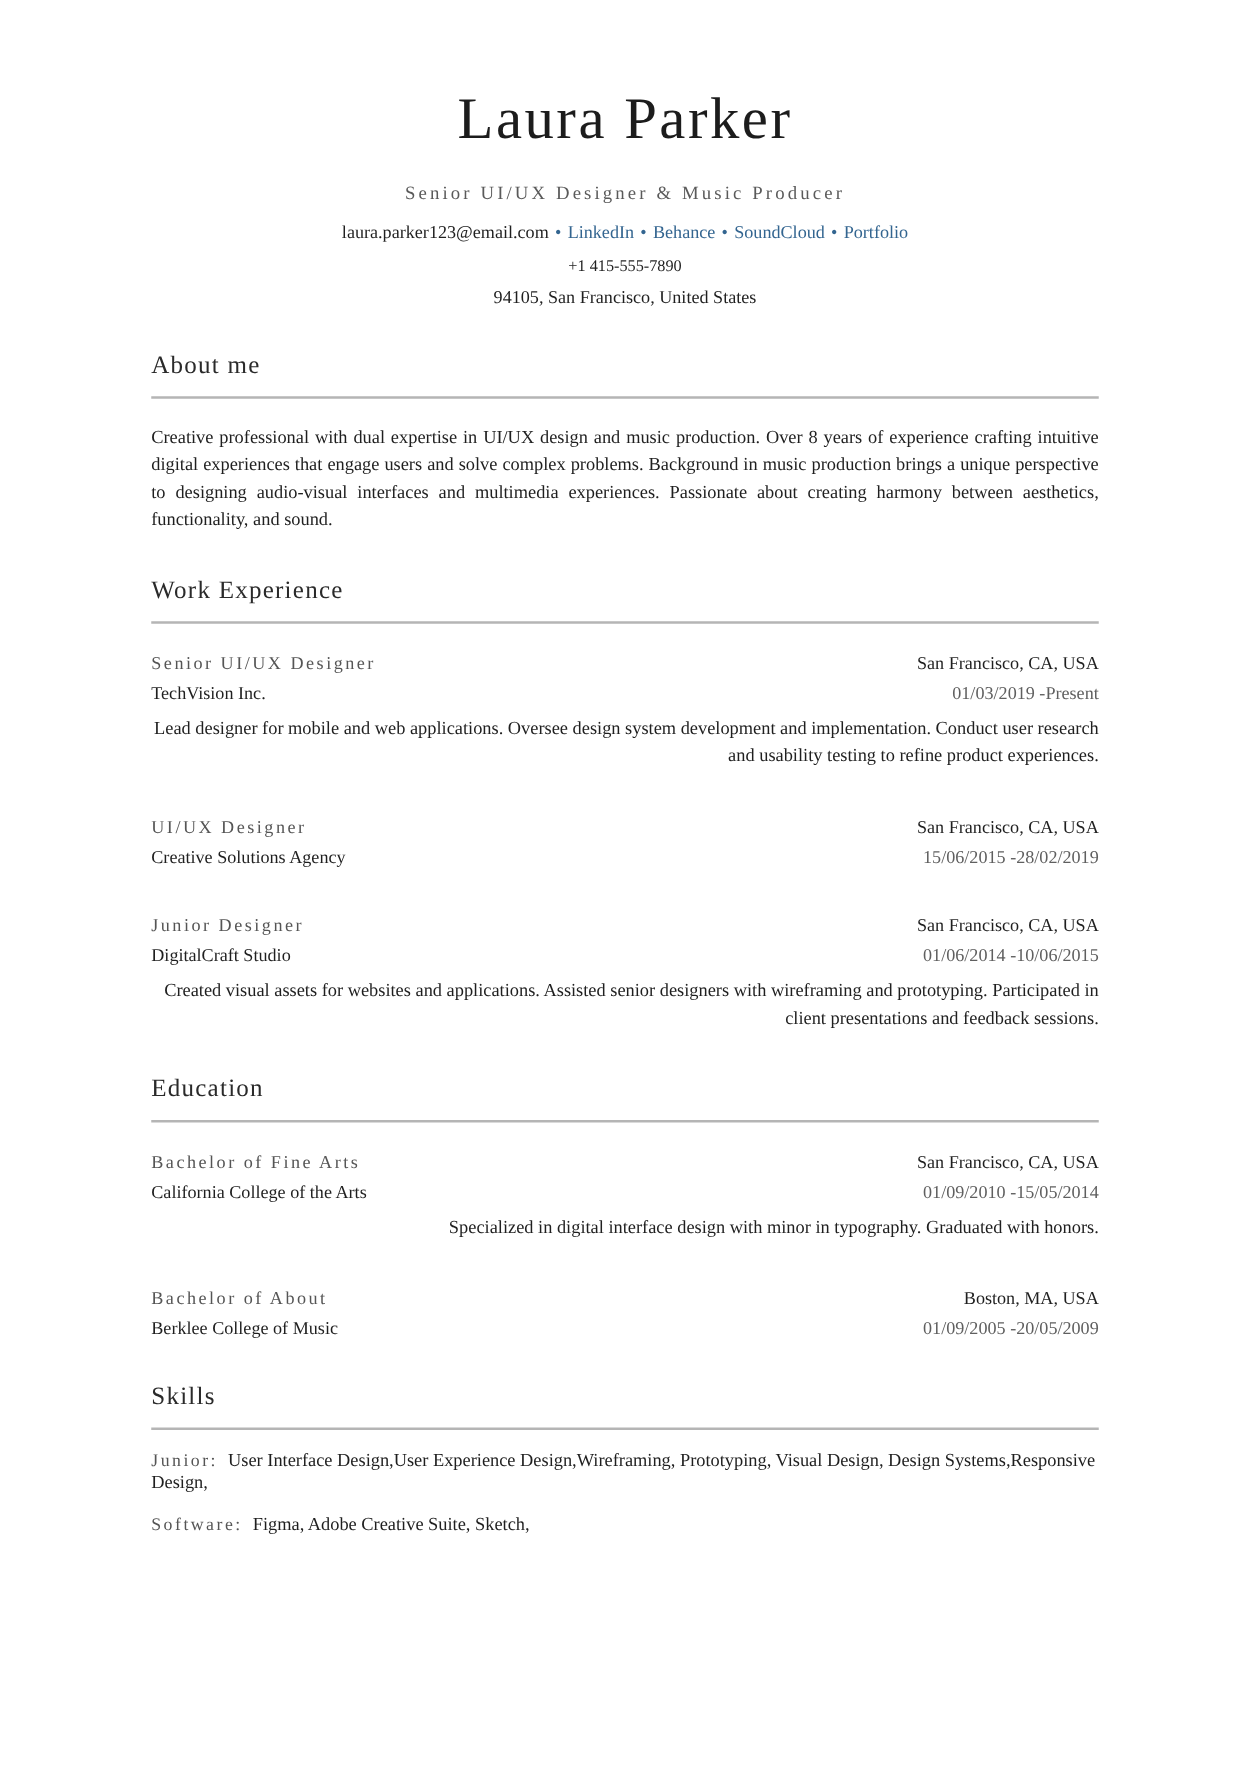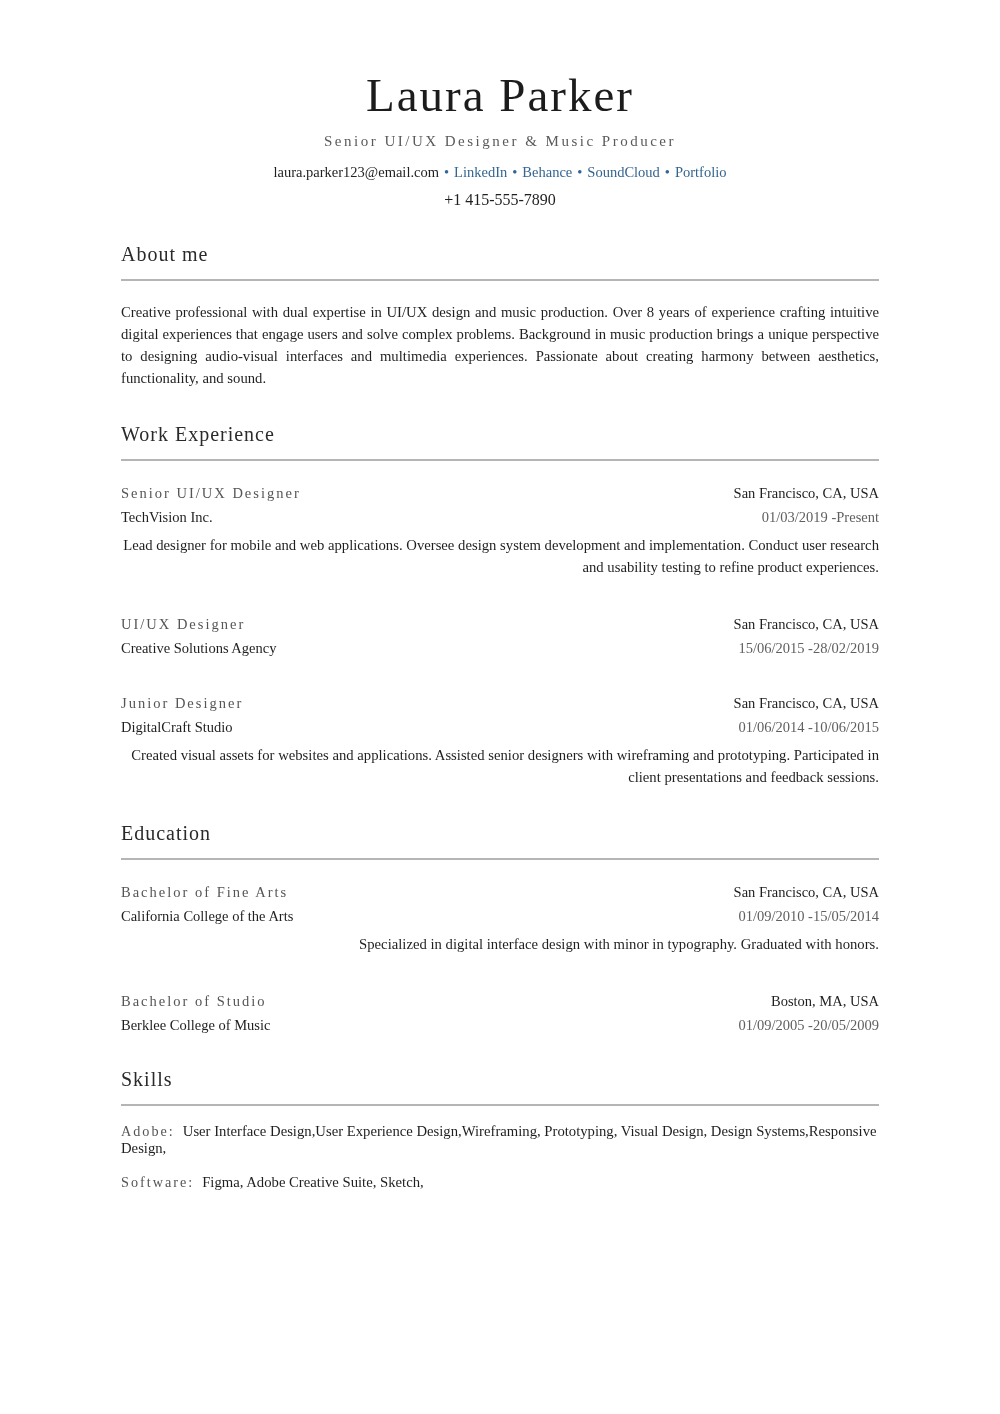--- a/index.html
+++ b/index.html
@@ -18,29 +18,29 @@
   
   .header { text-align: center; padding-top: 68px; }
   .name {
     font-size: 47px;
     letter-spacing: 2px;
     color: #1c1c1c;
     line-height: 1.15;
     font-weight: 400;
   }
   .headline {
-    margin-top: 11px;
+    margin-top: 25px;
     font-size: 15px;
     letter-spacing: 2.5px;
     color: #5a5a5a;
   }
   .contact-line { margin-top: 14px; font-size: 14.5px; color: #1f1f1f; }
   .contact-sep { color: #336590; margin: 0 5px; }
   .contact-link { color: #336590; text-decoration: none; cursor: pointer; }
-  .phone { margin-top: 10px; font-size: 16px; }
+  .phone { margin-top: 10px; font-size: 13px; }
   .address { margin-top: 9px; font-size: 14.5px; }
 
   
   .section { margin-top: 34px; }
   .section-heading {
     font-size: 20px;
     letter-spacing: 1px;
     color: #2a2a2a;
     font-weight: 400;
     margin: 0;
@@ -94,20 +94,21 @@
 
     <div class="header">
       <div class="name">Laura Parker</div>
       <div class="headline">Senior UI/UX Designer &amp; Music Producer</div>
 
       <div class="contact-line">
         <span>laura.parker123@email.com</span><span class="contact-sep">•</span><a class="contact-link">LinkedIn</a><span class="contact-sep">•</span><a class="contact-link">Behance</a><span class="contact-sep">•</span><a class="contact-link">SoundCloud</a><span class="contact-sep">•</span><a class="contact-link">Portfolio</a>
       </div>
 
       <div class="phone">+1 415-555-7890</div>
+      <div class="address">94105, San Francisco, United States</div>
     </div>
 
     <div class="section">
       <h2 class="section-heading">About me</h2>
       <div class="rule"></div>
       <p class="about-text">Creative professional with dual expertise in UI/UX design and music production. Over 8 years of experience crafting intuitive digital experiences that engage users and solve complex problems. Background in music production brings a unique perspective to designing audio-visual interfaces and multimedia experiences. Passionate about creating harmony between aesthetics, functionality, and sound.</p>
     </div>
 
     <div class="section">
       <h2 class="section-heading">Work Experience</h2>
@@ -169,37 +170,37 @@
             <div class="entry-location">San Francisco, CA, USA</div>
             <div class="entry-dates">01/09/2010 -15/05/2014</div>
           </div>
         </div>
         <div class="entry-desc">Specialized in digital interface design with minor in typography. Graduated with honors.</div>
       </div>
 
       <div class="entry">
         <div class="entry-head">
           <div class="entry-left">
-            <div class="entry-title">Bachelor of Studio</div>
+            <div class="entry-title">Bachelor of About</div>
             <div class="entry-company">Berklee College of Music</div>
           </div>
           <div class="entry-right">
             <div class="entry-location">Boston, MA, USA</div>
             <div class="entry-dates">01/09/2005 -20/05/2009</div>
           </div>
         </div>
       </div>
     </div>
 
     <div class="section">
       <h2 class="section-heading">Skills</h2>
       <div class="rule"></div>
 
       <div class="skill-row">
-        <span class="skill-label">Adobe:</span><span class="skill-value">User Interface Design,User Experience Design,Wireframing, Prototyping, Visual Design, Design Systems,Responsive Design,</span>
+        <span class="skill-label">Junior:</span><span class="skill-value">User Interface Design,User Experience Design,Wireframing, Prototyping, Visual Design, Design Systems,Responsive Design,</span>
       </div>
       <div class="skill-row">
         <span class="skill-label">Software:</span><span class="skill-value">Figma, Adobe Creative Suite, Sketch,</span>
       </div>
     </div>
 
   </div>
 </div>
 
 </body></html>

